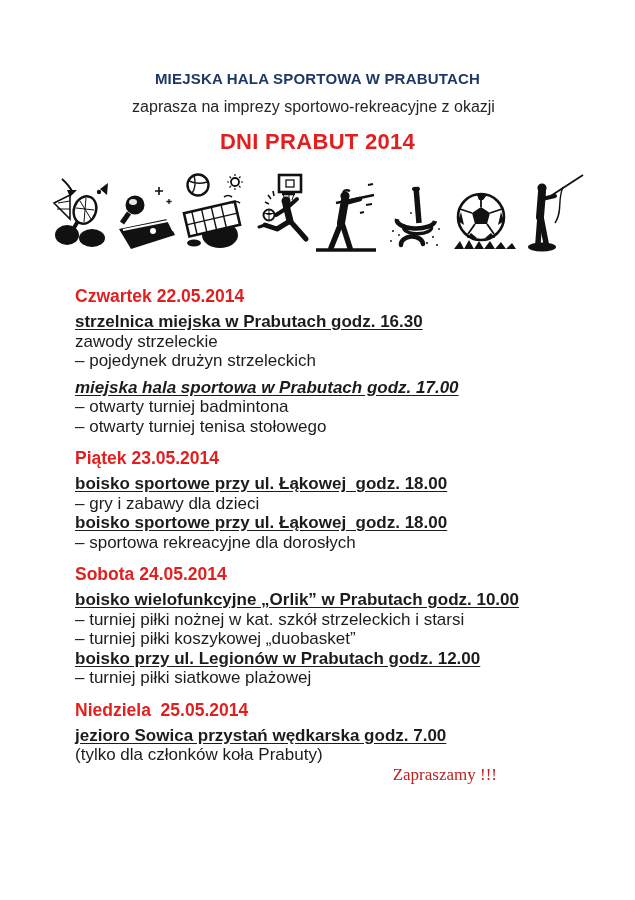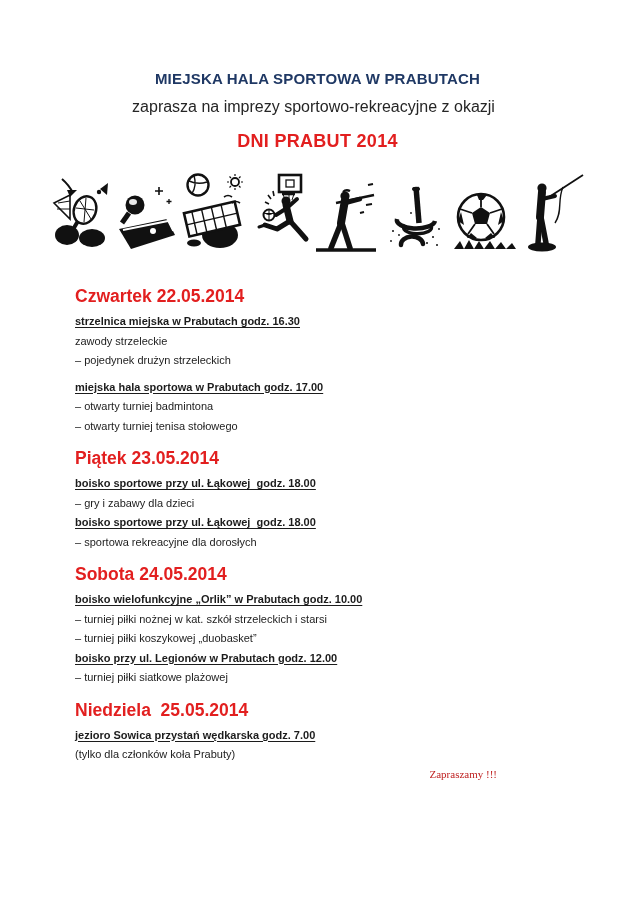--- a/index.html
+++ b/index.html
@@ -9,38 +9,38 @@
     box-sizing:border-box;padding-top:70px;position:relative;
   }
   .doc-title{
     margin:0;text-align:center;font-size:15px;font-weight:bold;
     color:#1f3864;letter-spacing:.2px;line-height:18px;
   }
   .subtitle{
     margin:9px 8px 0 0;text-align:center;font-size:16px;color:#262626;line-height:20px;
   }
   .event-title{
-    margin:11px 0 0 0;text-align:center;font-size:18px;font-weight:bold;
+    margin:11px 0 0 0;text-align:center;font-size:22px;font-weight:bold;
     color:#e21f1f;line-height:27px;letter-spacing:.3px;
   }
   .icons{
     margin:16px auto 0 auto;height:88px;display:flex;align-items:flex-end;
     justify-content:center;gap:3px;width:500px;
   }
   .icon{display:block;}
   .icon svg{display:block;}
   .content{margin-top:26px;padding:0 60px 0 75px;}
   .day-heading{
     margin:11px 0 5px 0;font-size:17.5px;font-weight:bold;color:#e21f1f;
     line-height:22px;white-space:pre-wrap;
   }
   .section:first-child .day-heading{margin-top:16px;}
-  .content p{margin:0;font-size:11px;line-height:19.5px;white-space:pre-wrap;}
+  .content p{margin:0;font-size:17px;line-height:19.5px;white-space:pre-wrap;}
   .venue{font-weight:bold;text-decoration:underline;text-underline-offset:2px;font-size:13px;}
-  .gap{margin-top:7px !important;}
+  .gap{margin-top:7px !important;font-style:italic;}
   .closing{
     margin:16px 0 0 0;text-align:right;padding-right:78px;
     font-family:"Liberation Serif",serif;font-size:22px;color:#bf2121;line-height:26px;
   }
 </style>
 </head>
 <body>
 
 <div class="page">
 

